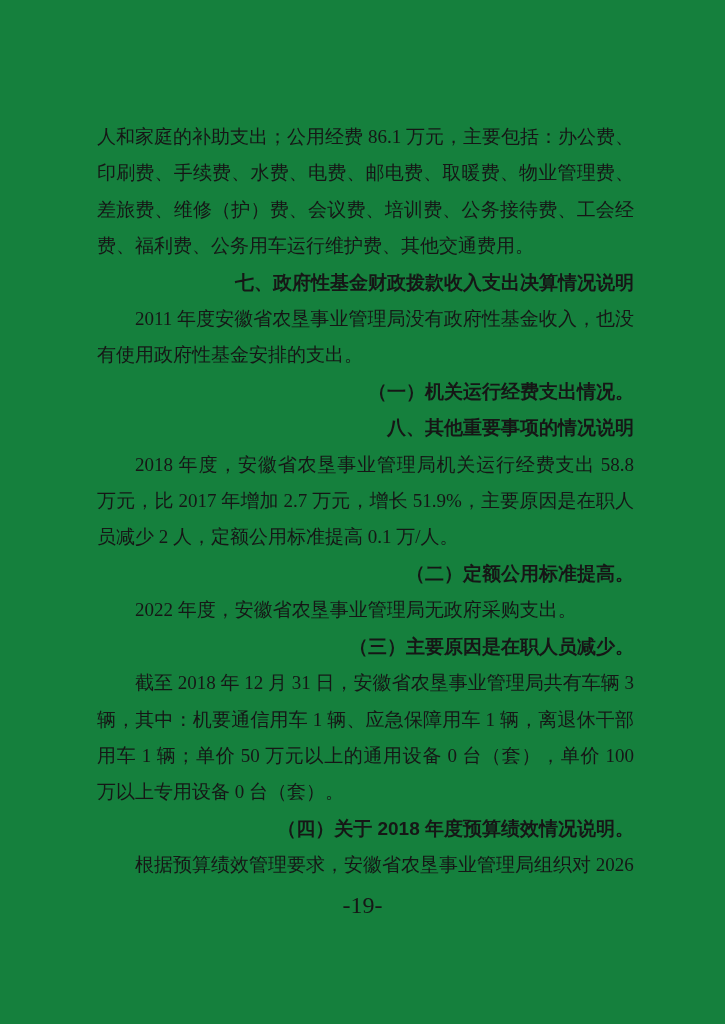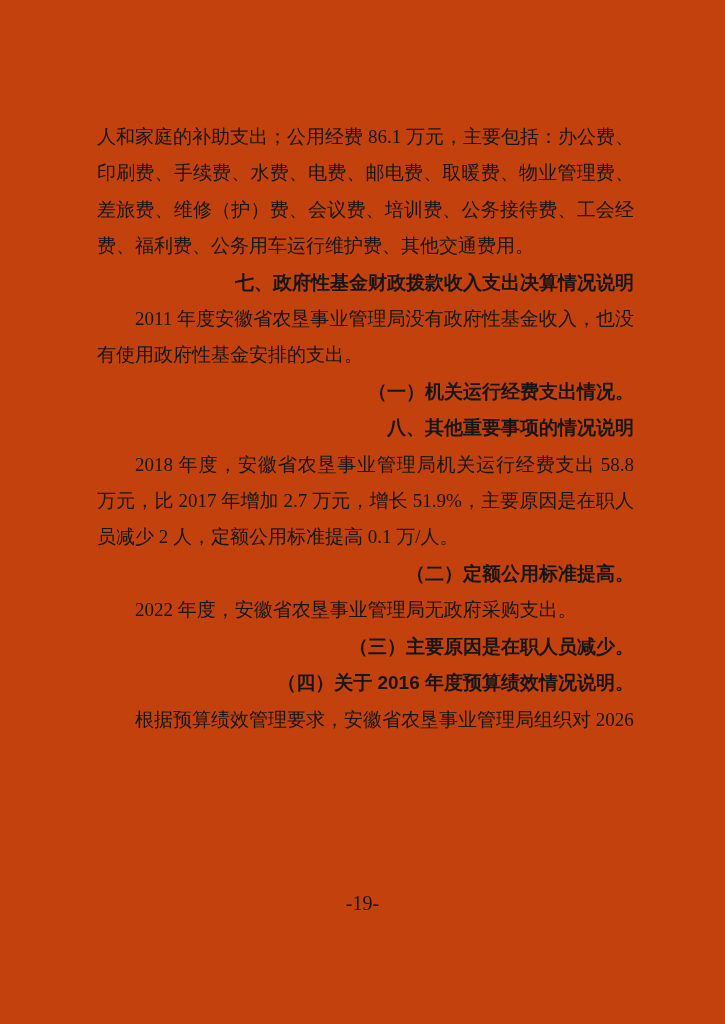--- a/index.html
+++ b/index.html
@@ -11,21 +11,21 @@
     height: 1024px;
     background: #ffffff;
     position: relative;
     overflow: hidden;
     color: #161616;
     font-family: "Liberation Serif", "DejaVu Serif", serif;
   }
   .page {
     position: absolute;
     inset: 0;
-    background: #c2410c;
+    background: #15803d;
   }
   .content {
     position: absolute;
     left: 97px;
     top: 119px;
     width: 537px;
   }
   .content p {
     margin: 0;
     font-size: 19px;
@@ -45,36 +45,37 @@
     text-indent: 2em;
     font-family: "Liberation Sans", "DejaVu Sans", sans-serif;
     text-align: right;
   }
   .page-number {
     position: absolute;
     top: 892px;
     left: 0;
     width: 100%;
     text-align: center;
-    font-size: 20px;
+    font-size: 24px;
     font-family: "Liberation Serif", "DejaVu Serif", serif;
     color: #161616;
   }
 </style>
 </head>
 <body>
 
 <div class="page">
   <div class="content">
     <p class="para-flush">人和家庭的补助支出；公用经费 86.1 万元，主要包括：办公费、印刷费、手续费、水费、电费、邮电费、取暖费、物业管理费、差旅费、维修（护）费、会议费、培训费、公务接待费、工会经费、福利费、公务用车运行维护费、其他交通费用。</p>
     <p class="heading">七、政府性基金财政拨款收入支出决算情况说明</p>
     <p class="para-indent">2011 年度安徽省农垦事业管理局没有政府性基金收入，也没有使用政府性基金安排的支出。</p>
     <p class="heading">（一）机关运行经费支出情况。</p>
     <p class="heading">八、其他重要事项的情况说明</p>
     <p class="para-indent">2018 年度，安徽省农垦事业管理局机关运行经费支出 58.8 万元，比 2017 年增加 2.7 万元，增长 51.9%，主要原因是在职人员减少 2 人，定额公用标准提高 0.1 万/人。</p>
     <p class="heading">（二）定额公用标准提高。</p>
     <p class="para-indent">2022 年度，安徽省农垦事业管理局无政府采购支出。</p>
     <p class="heading">（三）主要原因是在职人员减少。</p>
-    <p class="heading">（四）关于 2016 年度预算绩效情况说明。</p>
+    <p class="para-indent">截至 2018 年 12 月 31 日，安徽省农垦事业管理局共有车辆 3 辆，其中：机要通信用车 1 辆、应急保障用车 1 辆，离退休干部用车 1 辆；单价 50 万元以上的通用设备 0 台（套），单价 100 万以上专用设备 0 台（套）。</p>
+    <p class="heading">（四）关于 2018 年度预算绩效情况说明。</p>
     <p class="para-indent">根据预算绩效管理要求，安徽省农垦事业管理局组织对 2026</p>
   </div>
   <div class="page-number">-19-</div>
 </div>
 
 </body></html>

